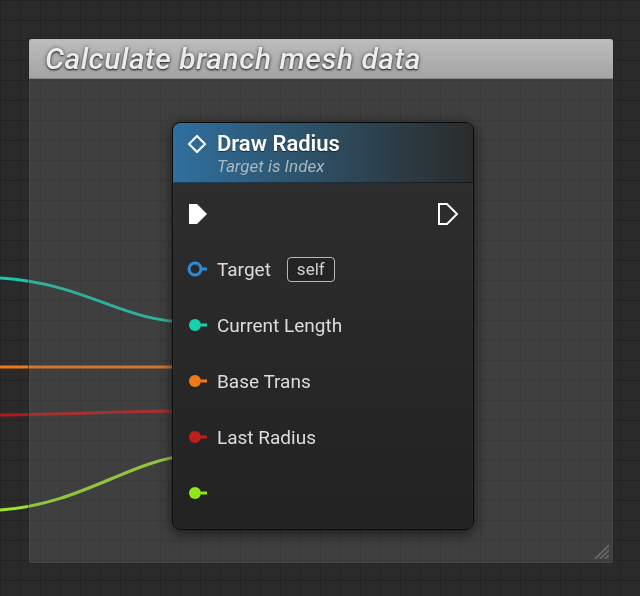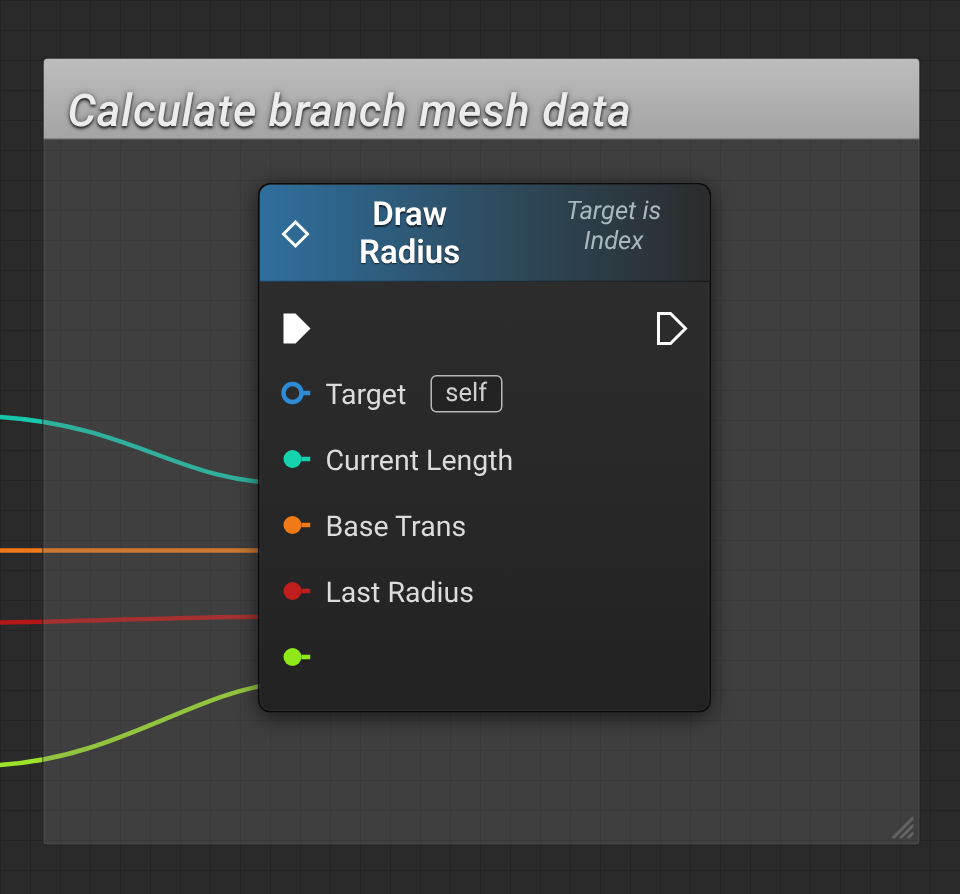--- a/index.html
+++ b/index.html
@@ -23,24 +23,24 @@
   .comment-box {
     position: absolute;
     left: 28px; top: 38px;
     width: 586px; height: 526px;
     background: rgba(120,120,120,0.28);
     border: 1px solid rgba(0,0,0,0.4);
     border-radius: 3px;
     box-shadow: inset 0 0 0 1px rgba(255,255,255,0.05);
   }
   .comment-header {
-    height: 54px;
+    height: 40px;
     background: linear-gradient(#bdbdbd, #a4a4a4);
     border-bottom: 1px solid rgba(0,0,0,0.3);
-    display: flex; align-items: flex-end;
+    display: flex; align-items: center;
     padding: 0 16px;
     border-radius: 3px 3px 0 0;
   }
   .comment-title {
     font-size: 30px;
     font-weight: 500;
     color: #ececec;
     text-shadow: 0 1px 2px rgba(0,0,0,0.8), 0 0 4px rgba(0,0,0,0.4);
     font-style: italic;
     letter-spacing: 0.5px;
@@ -54,43 +54,42 @@
   .node {
     position: absolute;
     left: 172px; top: 122px;
     width: 302px;
     background: linear-gradient(#2f2f2f, #222222);
     border: 1px solid #0a0a0a;
     border-radius: 8px;
     box-shadow: 0 3px 14px rgba(0,0,0,0.6), inset 0 0 0 1px rgba(255,255,255,0.03);
   }
   .node-header {
-    display: flex; flex-direction: row;
+    display: flex; flex-direction: column;
     padding: 8px 14px 6px 14px;
     background: linear-gradient(90deg, #2f6f9e 0%, #2d4a5c 55%, #2b2b2b 100%);
     border-radius: 8px 8px 0 0;
     border-bottom: 1px solid rgba(0,0,0,0.4);
-    text-align: center;
   }
   .node-header-row {
     display: flex; align-items: center; gap: 10px;
   }
   .fn-icon { width: 20px; height: 20px; flex: none; }
   .node-title {
     font-size: 22px; font-weight: 600; color: #fff;
     text-shadow: 0 1px 1px rgba(0,0,0,0.6);
   }
   .node-subtitle {
     margin-left: 30px;
     font-size: 17px; font-style: italic;
     color: #a9b8bf;
   }
   .node-body {
     padding: 10px 14px 14px 14px;
-    display: flex; flex-direction: column; gap: 0;
+    display: flex; flex-direction: column; gap: 12px;
   }
   .exec-row {
     display: flex; justify-content: space-between; align-items: center;
     height: 42px;
   }
   .exec-in, .exec-out { display: flex; align-items: center; }
   .exec-in svg, .exec-out svg { width: 22px; height: 24px; }
 
   .pin-row {
     display: flex; align-items: center; gap: 10px;

